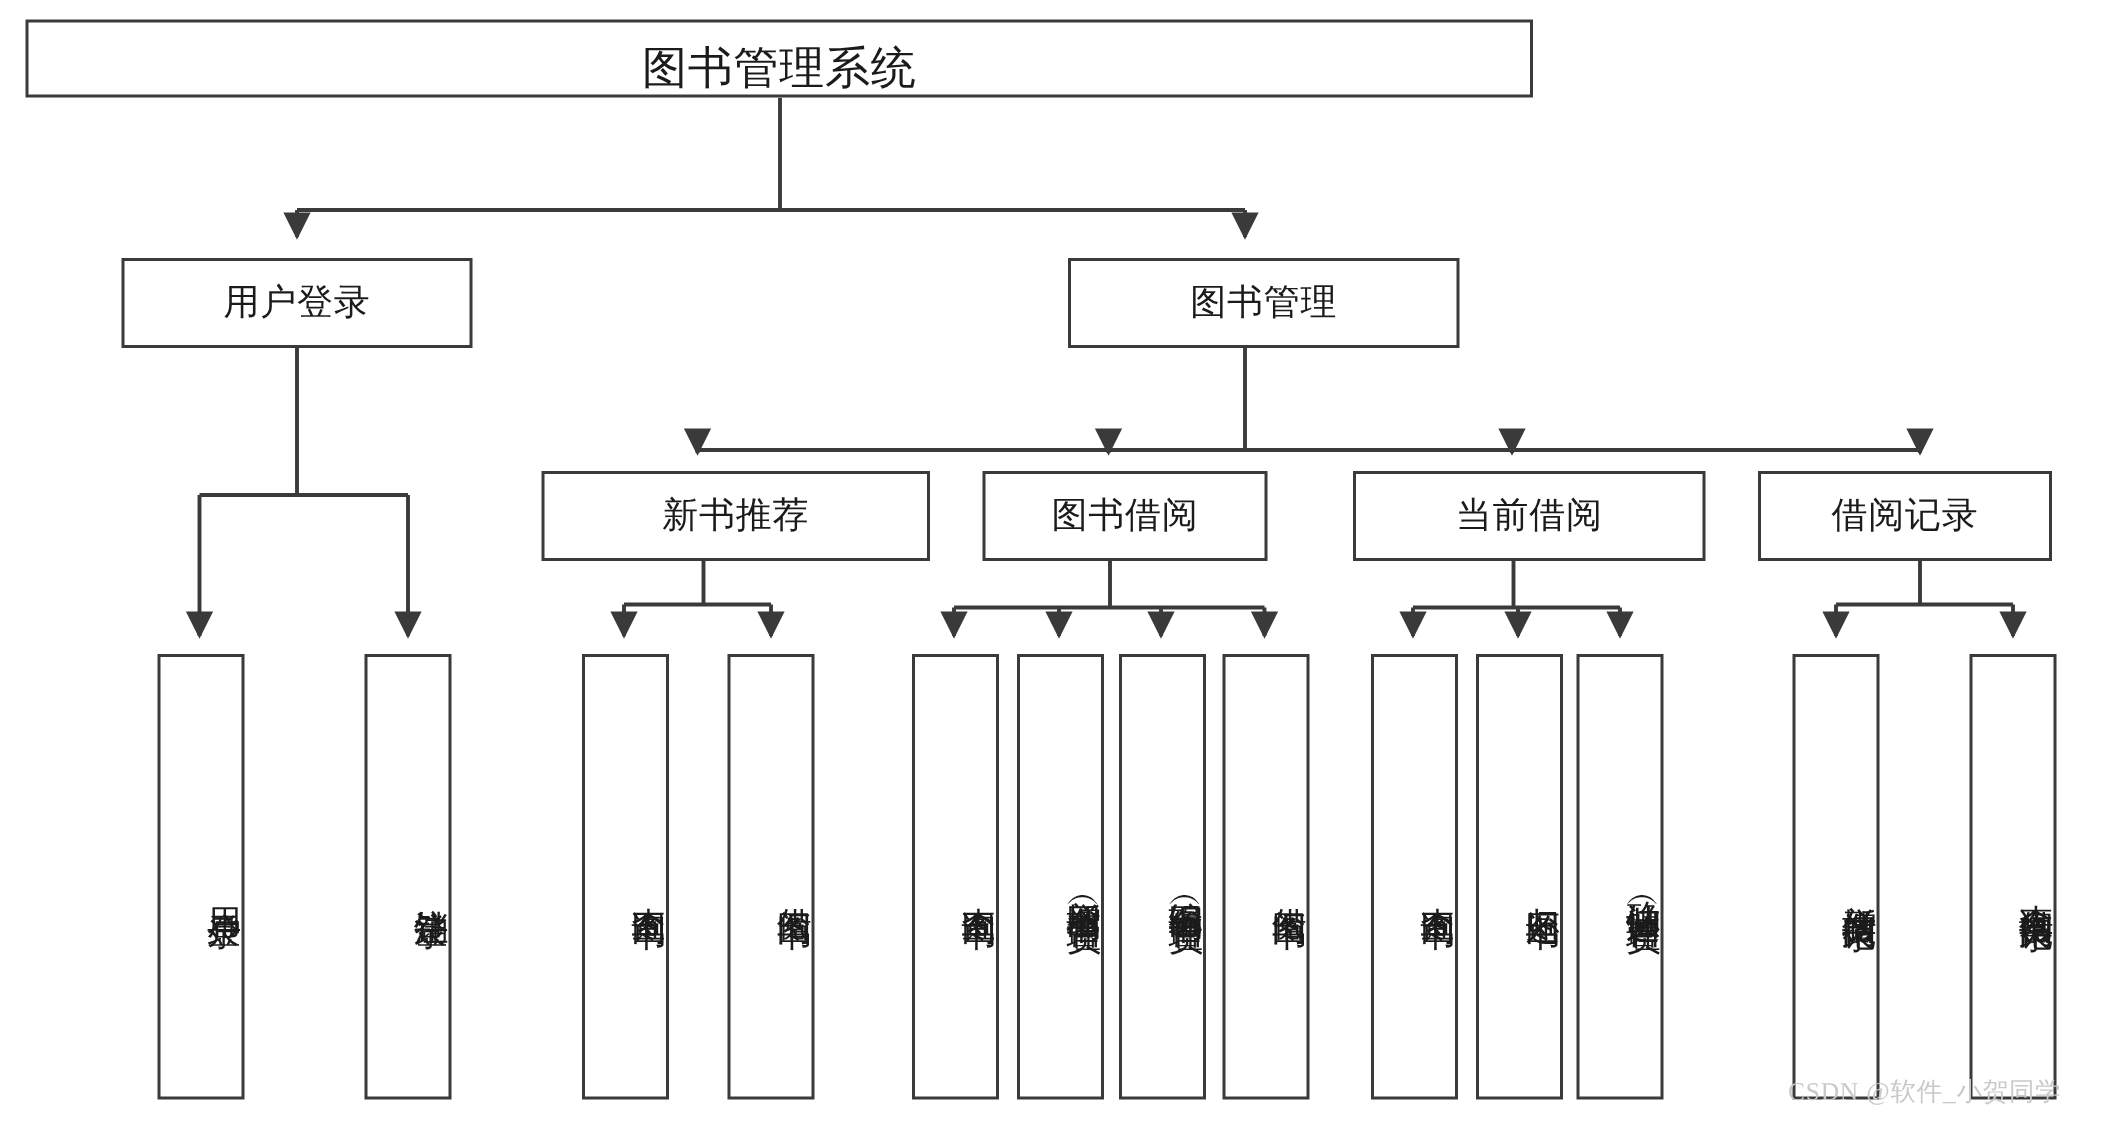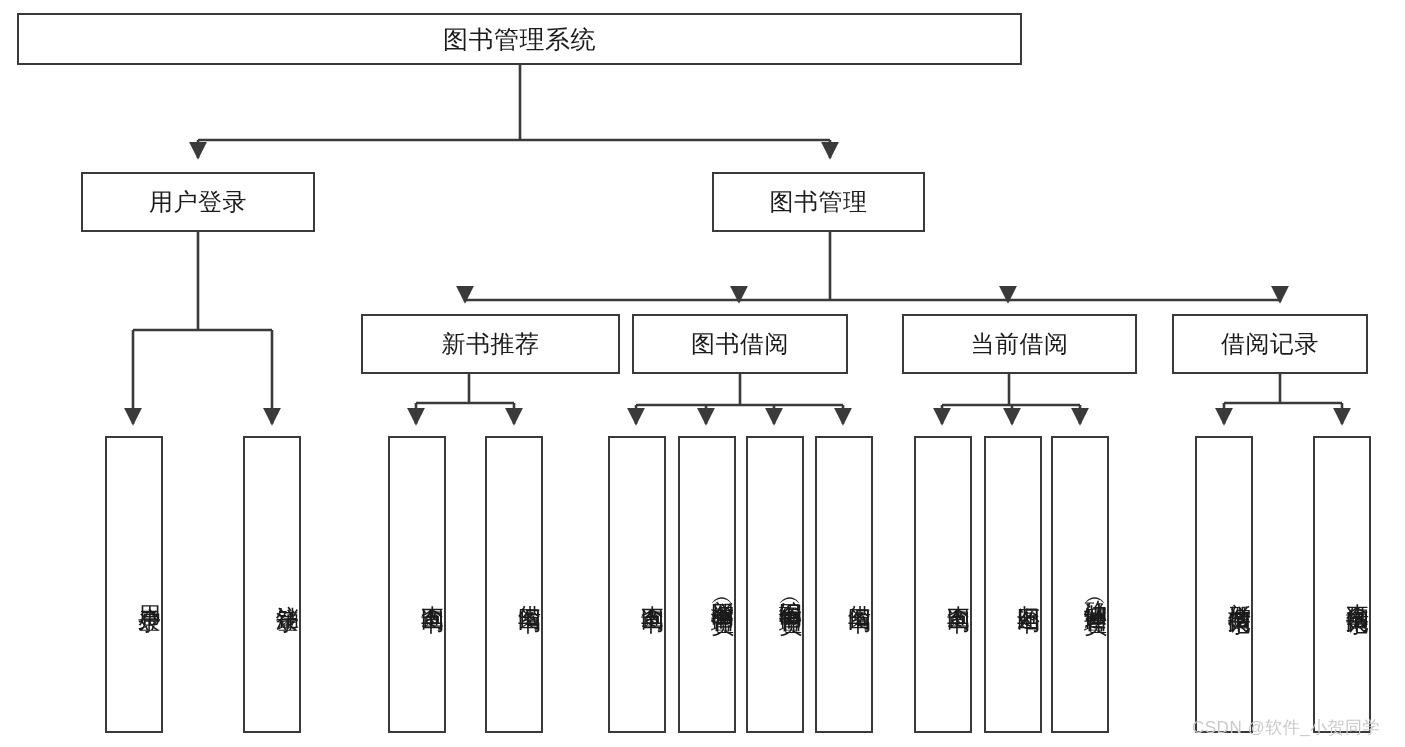--- a/index.html
+++ b/index.html
@@ -36,21 +36,22 @@
     justify-content: center;
     color: #1b1b1b;
     line-height: 1.12;
     text-align: center;
   }
   .node-h {
     font-size: 24px;
     letter-spacing: 0.5px;
   }
   .node-root {
-    font-size: 25px;
+    font-size: 30px;
+    align-items: flex-end;
   }
   .node-v {
     font-size: 23px;
     writing-mode: vertical-rl;
     text-orientation: upright;
     align-items: flex-start;
     justify-content: center;
     padding-top: 12px;
     letter-spacing: 2px;
     line-height: 1.0;
@@ -124,28 +125,28 @@
     </g>
   </svg>
 
   <div class="node node-h node-root" style="left:17px; top:13px; width:1005px; height:52px;">
     <span>图书管理系统</span>
   </div>
 
   <div class="node node-h" style="left:81px; top:172px; width:234px; height:60px;">
     <span>用户登录</span>
   </div>
-  <div class="node node-h" style="left:712px; top:172px; width:213px; height:60px;">
+  <div class="node node-h" style="left:712px; top:172px; width:261px; height:60px;">
     <span>图书管理</span>
   </div>
 
   <div class="node node-h" style="left:361px; top:314px; width:259px; height:60px;">
     <span>新书推荐</span>
   </div>
-  <div class="node node-h" style="left:632px; top:314px; width:216px; height:60px;">
+  <div class="node node-h" style="left:655px; top:314px; width:190px; height:60px;">
     <span>图书借阅</span>
   </div>
   <div class="node node-h" style="left:902px; top:314px; width:235px; height:60px;">
     <span>当前借阅</span>
   </div>
   <div class="node node-h" style="left:1172px; top:314px; width:196px; height:60px;">
     <span>借阅记录</span>
   </div>
 
   <div class="node node-v" style="left:105px; top:436px; width:58px; height:297px;">
@@ -185,15 +186,15 @@
     <span class="vlabel">确认归还（管理员）</span>
   </div>
 
   <div class="node node-v" style="left:1195px; top:436px; width:58px; height:297px;">
     <span class="vlabel">新增借阅记录</span>
   </div>
   <div class="node node-v" style="left:1313px; top:436px; width:58px; height:297px;">
     <span class="vlabel">查询借阅记录</span>
   </div>
 
-  <div class="watermark" style="left:1192px; top:716px;">CSDN @软件_小贺同学</div>
+  <div class="watermark" style="left:1192px; top:716px;font-family:Liberation Serif, serif;">CSDN @软件_小贺同学</div>
 
 </div>
 
 </body></html>

